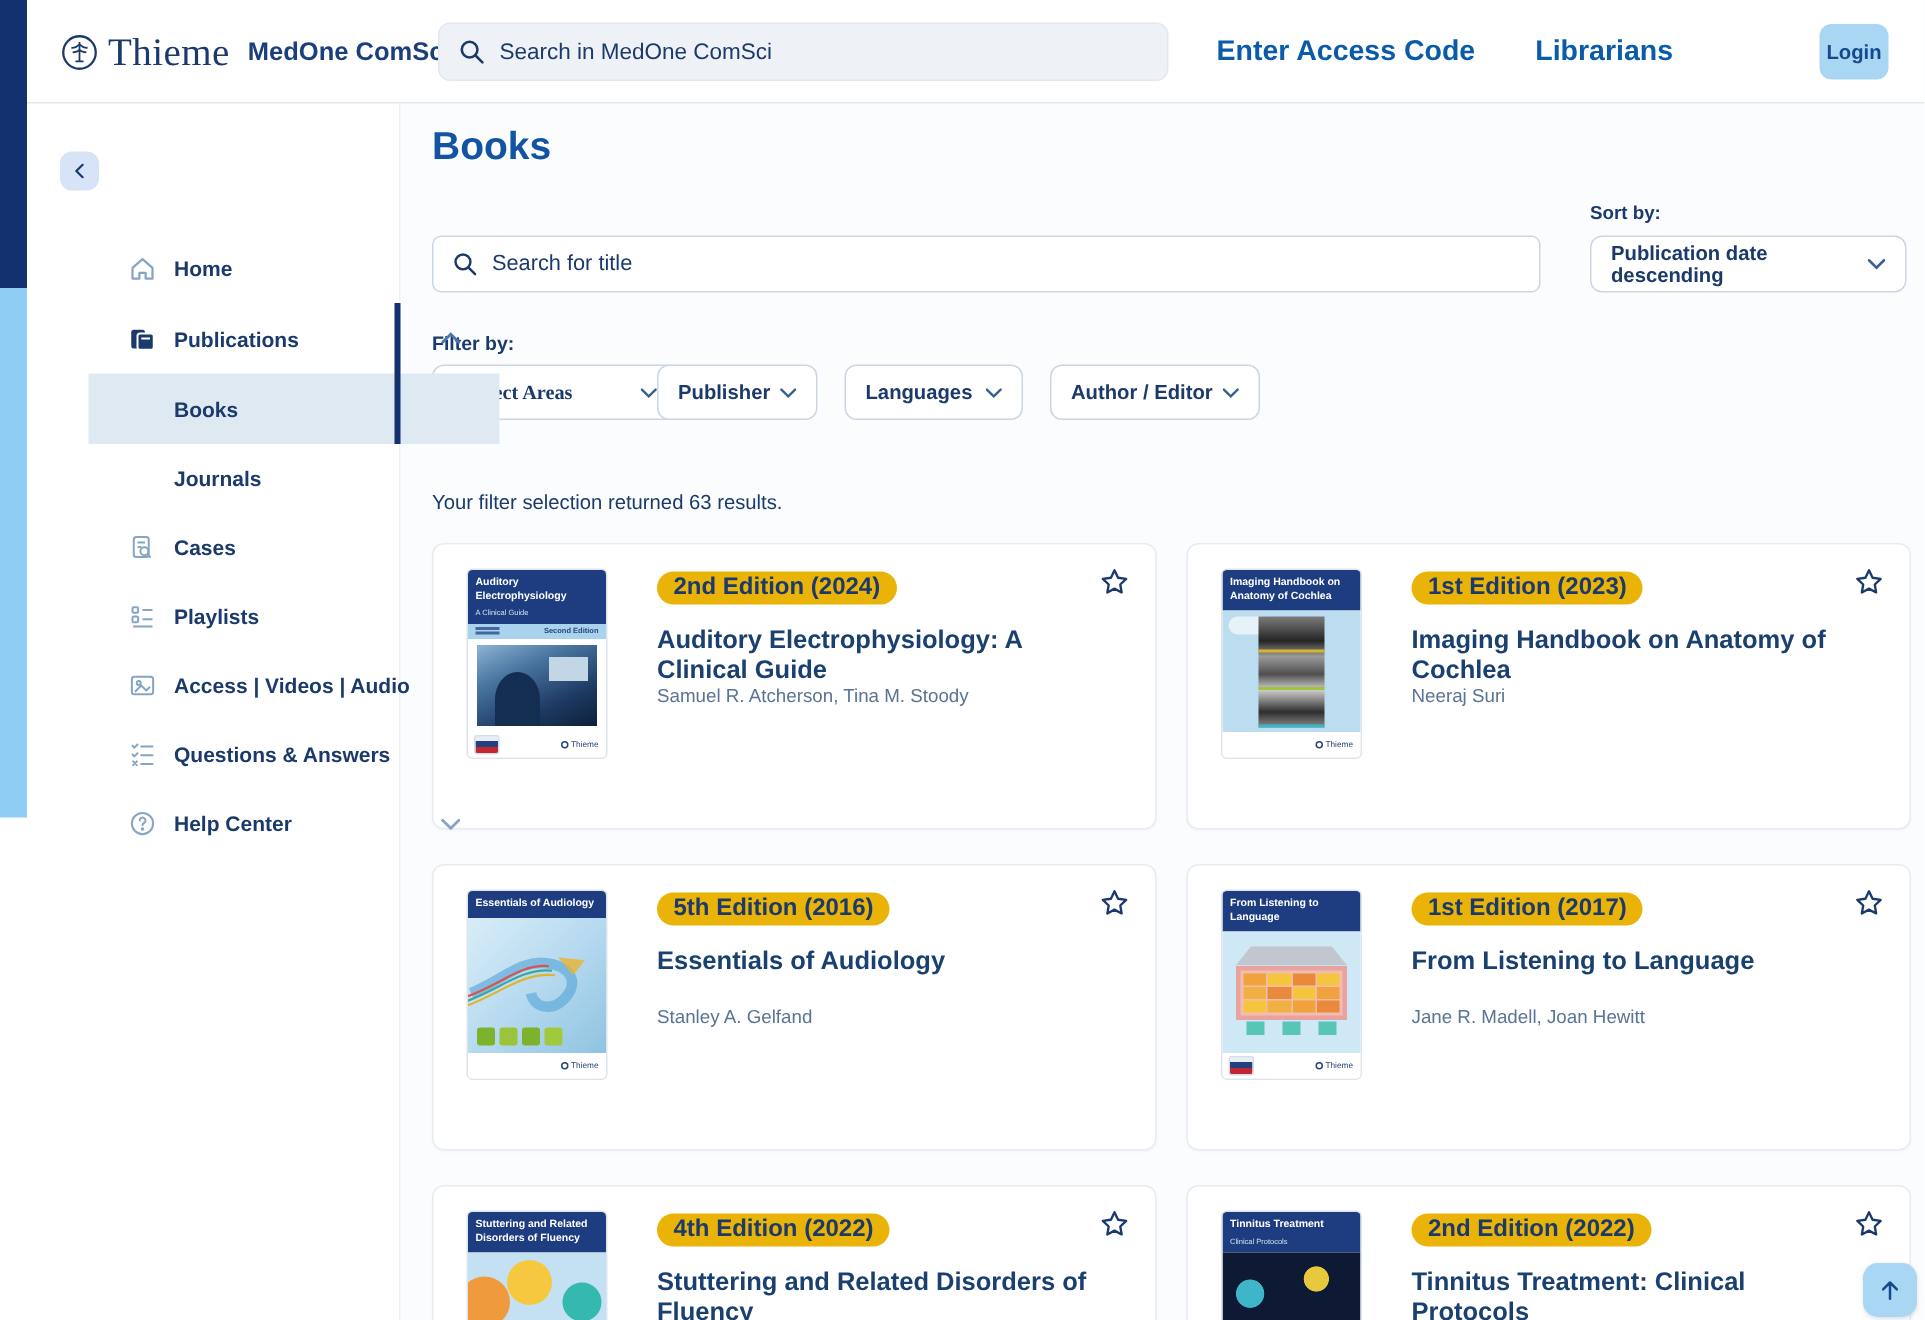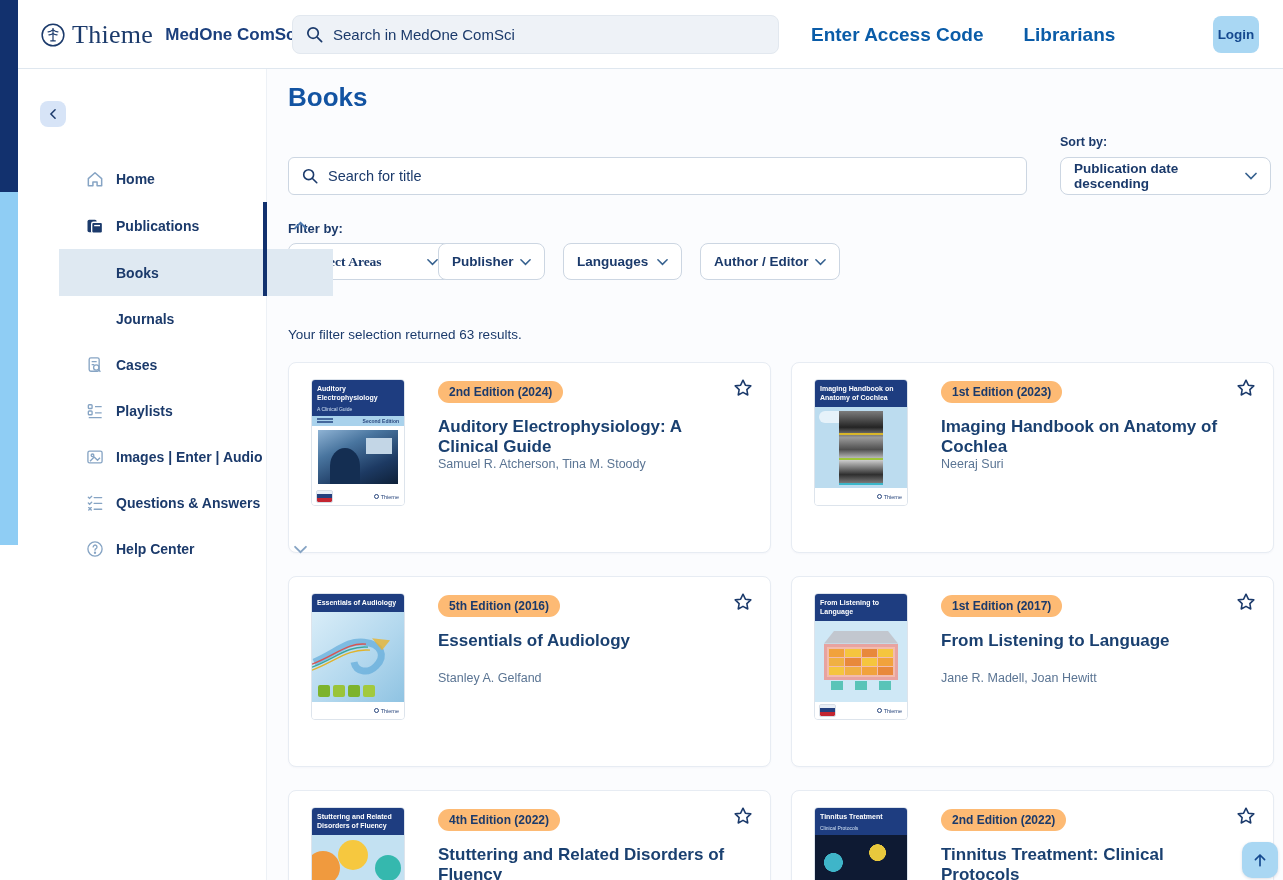--- a/index.html
+++ b/index.html
@@ -50,21 +50,21 @@
   .fd2 { left:296px; width:119px; }
   .fd3 { left:433px; width:140px; }
   .results-line { position:absolute; left:21px; top:258px; font-size:13.5px; color:#1b3a6b; }
   .results-line b { font-weight:normal; }
 
   
   .card { position:absolute; width:483px; height:191px; background:#fff; border:1px solid #e7ecf3; border-radius:8px; box-shadow:0 1px 2px rgba(20,40,80,.03); }
   .c00 { left:21px;  top:293px; } .c01 { left:524px; top:293px; }
   .c10 { left:21px;  top:507px; } .c11 { left:524px; top:507px; }
   .c20 { left:21px;  top:721px; } .c21 { left:524px; top:721px; }
-  .badge { position:absolute; left:149px; top:18px; height:22px; display:inline-flex; align-items:center; padding:0 11px; background:#fdba74; border-radius:11px; font-size:12px; font-weight:bold; color:#1b3a6b; }
+  .badge { position:absolute; left:149px; top:18px; height:22px; display:inline-flex; align-items:center; padding:0 11px; background:#eab308; border-radius:11px; font-size:16px; font-weight:bold; color:#1b3a6b; }
   .book-title { position:absolute; left:149px; top:54px; width:300px; font-size:17px; font-weight:bold; color:#1a4070; cursor:pointer; }
   .book-authors { position:absolute; left:149px; top:94px; font-size:12.5px; color:#5a7493; }
   .fav-btn { position:absolute; right:14px; top:13px; width:24px; height:24px; background:none; border:none; cursor:pointer; padding:0; }
 
   
   .cover { position:absolute; left:22px; top:16px; width:94px; height:127px; border:1px solid #dde4ec; border-radius:4px; overflow:hidden; display:flex; flex-direction:column; background:#fff; cursor:pointer; }
   .cv-head { background:#1e3d80; color:#fff; font-size:7px; font-weight:bold; line-height:1.25; padding:5px 5px 4px; }
   .cv-sub { font-size:5px; font-weight:normal; margin-top:3px; color:#cfe0f2; }
   .cv-band { background:#a9d2ec; display:flex; align-items:center; justify-content:space-between; padding:2px 5px; }
   .cv-band .bars { display:flex; flex-direction:column; gap:1px; }
@@ -222,21 +222,21 @@
     </div>
 
     <div class="nav-item" style="top:365px">
       <span class="ico">
         <svg width="20" height="20" viewBox="0 0 24 24" fill="none" stroke="#86a4c4" stroke-width="1.6" stroke-linejoin="round">
             <rect x="3.5" y="5" width="17" height="14" rx="2"></rect>
             <circle cx="9" cy="10" r="1.6"></circle>
             <path d="M6 17l5-5 4 4 3-3"></path>
           </svg>
       </span>
-      <span class="lbl">Images | Enter | Audio</span>
+      <span class="lbl">Access | Videos | Audio</span>
     </div>
 
     <div class="nav-item" style="top:411px">
       <span class="ico">
         <svg width="20" height="20" viewBox="0 0 24 24" fill="none" stroke="#86a4c4" stroke-width="1.6" stroke-linecap="round">
             <path d="M4 5l1.5 1.5L8 4"></path>
             <path d="M11 5.5h9"></path>
             <path d="M4 12l1.5 1.5L8 11"></path>
             <path d="M11 12.5h9"></path>
             <path d="M4.5 17.5l3 3M7.5 17.5l-3 3"></path>

